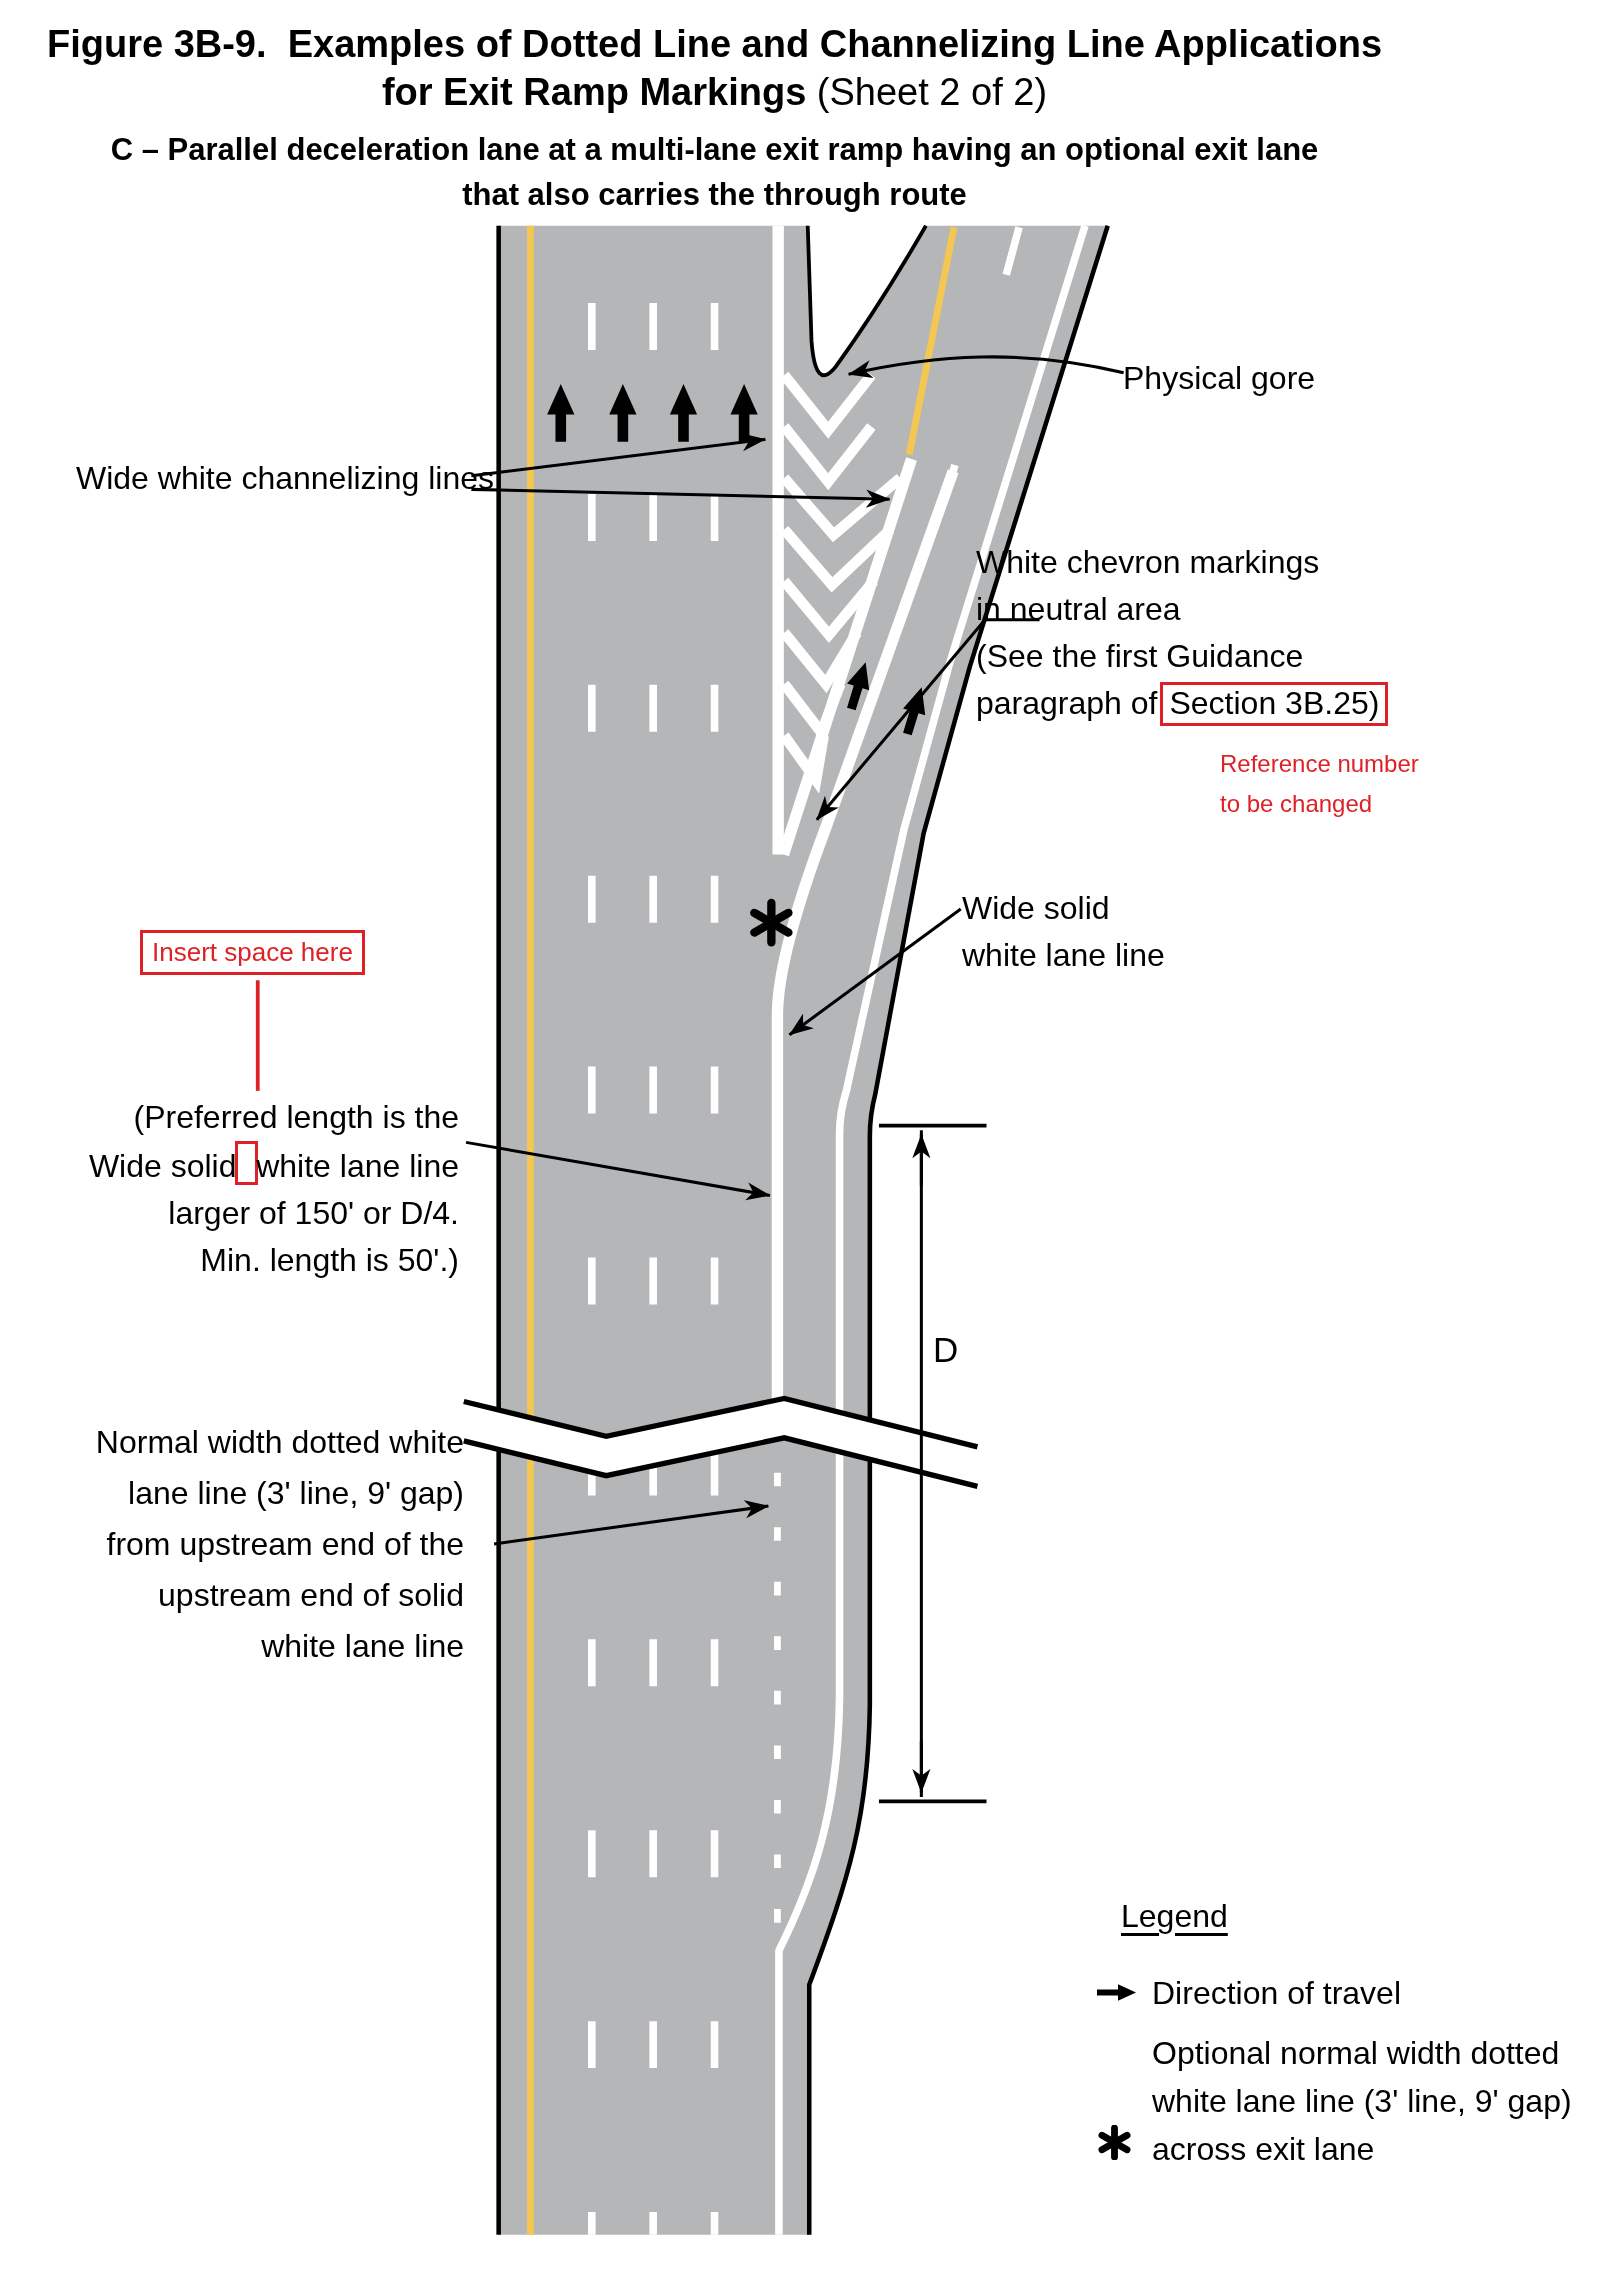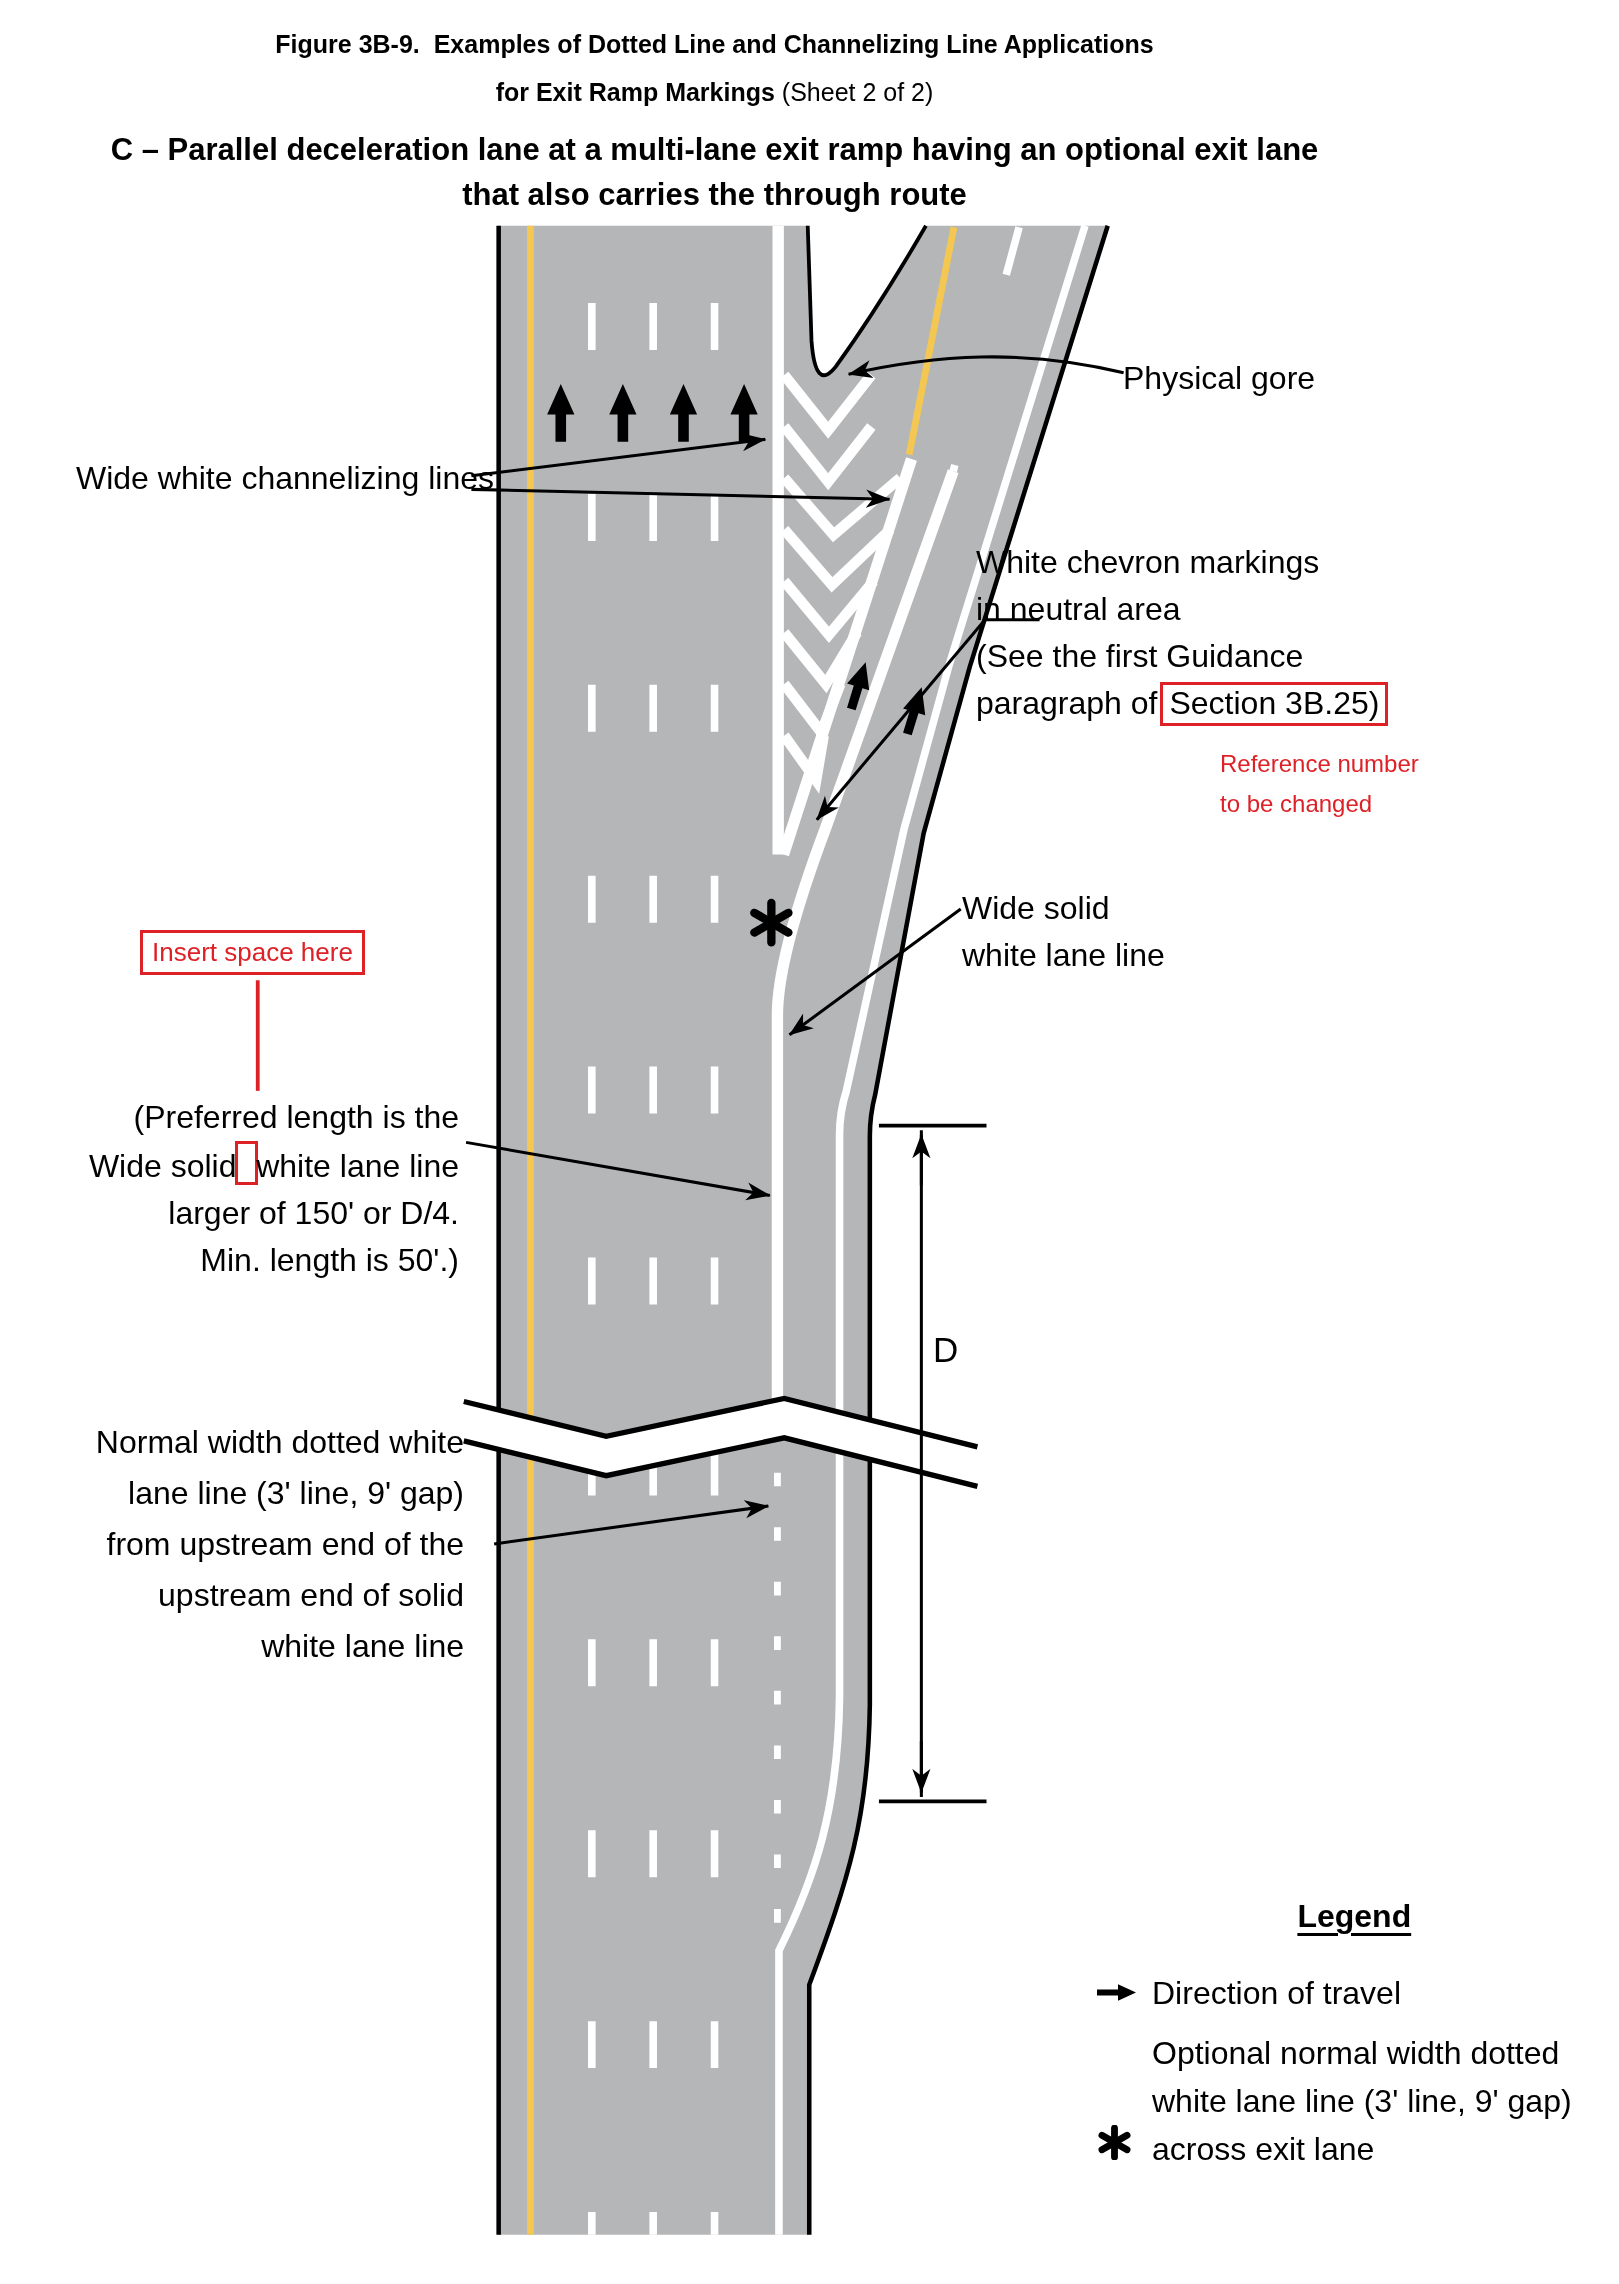--- a/index.html
+++ b/index.html
@@ -1,42 +1,42 @@
 <!DOCTYPE html>
 <html style="--pavement: #B4B6B8; --yellow: #F3C752; --red: #DE2127;font-size:12px"><head>
 <meta charset="utf-8">
 <style>
   html,body{margin:0;padding:0;background:#fff;}
   .page{position:relative;width:1620px;height:2284px;background:#fff;overflow:hidden;
         font-family:"Liberation Sans",sans-serif;color:#000;}
   .page svg.diagram{position:absolute;left:0;top:0;}
   .txt{position:absolute;white-space:nowrap;}
   .heading{position:absolute;left:0;width:1429px;text-align:center;font-weight:bold;}
-  #title{top:19.7px;font-size:25px;line-height:48px;}
+  #title{top:19.7px;font-size:38px;line-height:48px;}
   #title .reg{font-weight:400;}
   #subtitle{top:127px;font-size:31px;line-height:45px;}
   .lbl{font-size:32px;line-height:47px;}
   .right{text-align:right;}
   .red{color:var(--red);}
   .redbox{border:3.8px solid var(--red);}
   #insert-box{position:absolute;left:140px;top:930px;font-size:26px;padding:3.8px 9px;}
   #ref-note{position:absolute;left:1220px;top:744px;font-size:24px;line-height:40px;}
   #gore-label{left:1123px;top:355px;}
   #chan-label{left:76px;top:455px;}
   #chev-note{left:976px;top:539px;}
   .secbox{border:3.8px solid var(--red);padding:0 6px 1.5px 6px;margin-left:3px;}
   #wsr-label{left:962px;top:885px;}
   #wsl-label{left:76px;top:1094px;width:383px;}
   .gapbox{display:inline-block;width:16.7px;height:38px;border:3px solid var(--red);
           vertical-align:-7.6px;margin:0 -1.5px;}
   #nw-label{left:85px;top:1417px;width:379px;line-height:51px;}
   #d-label{left:933px;top:1330px;font-size:35px;}
   #legend{position:absolute;left:1097px;top:1892px;font-size:32px;line-height:48px;}
-  #legend .lg-head{font-weight:700;text-decoration:underline;text-underline-offset:6px;
-                   margin-left:40px;margin-bottom:19.7px;font-size:32px;text-align:center;}
+  #legend .lg-head{font-weight:400;text-decoration:underline;text-underline-offset:6px;
+                   margin-left:24px;margin-bottom:19.7px;font-size:32px;}
   .lg-item{display:flex;align-items:flex-end;margin-top:12px;}
   .lg-sym{width:55px;flex:0 0 55px;padding-top:9px;}
 </style>
 </head>
 <body>
 
 <div class="page">
 
   <svg class="diagram" width="1620" height="2284" viewBox="0 0 2138 3015">
     <defs>

